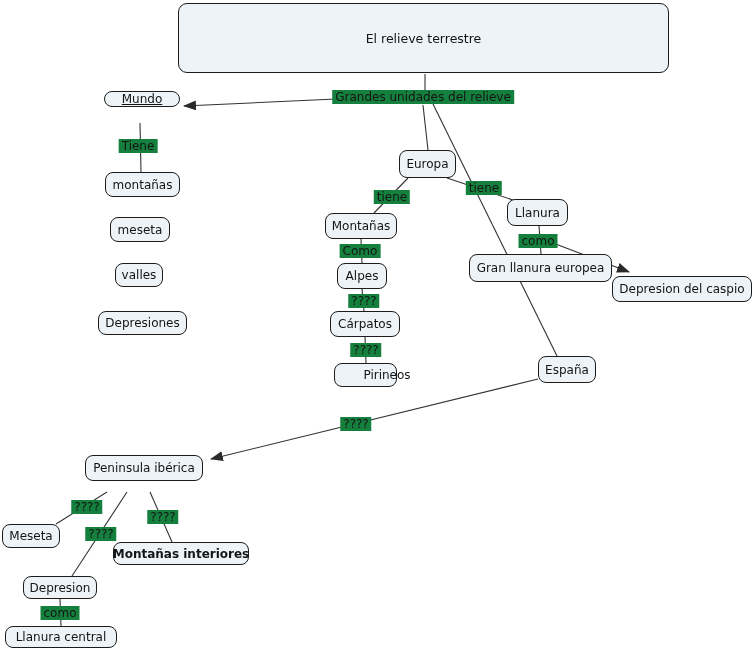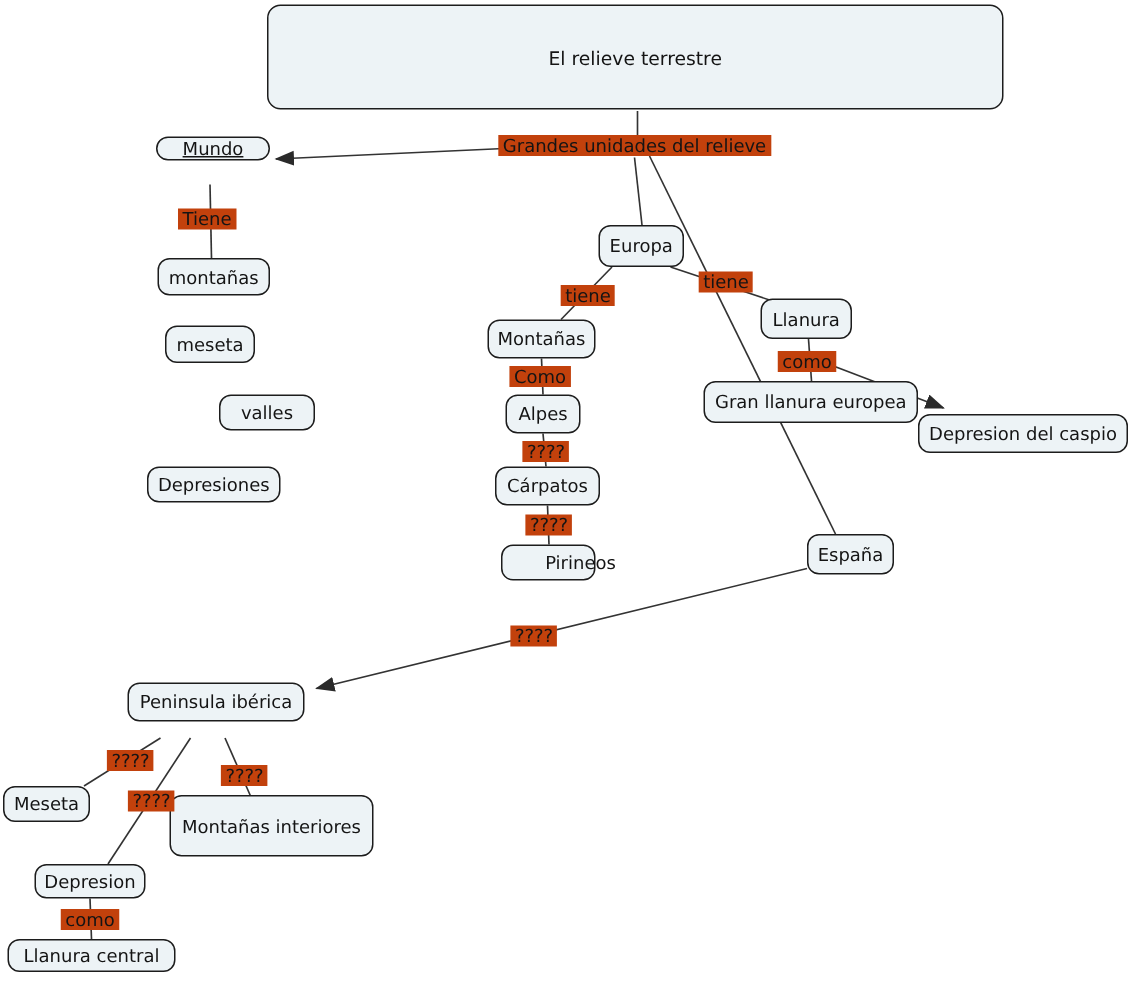--- a/index.html
+++ b/index.html
@@ -35,21 +35,21 @@
     white-space: nowrap;
   }
   .node.title-node {
     border-radius: 9px;
     font-size: 12.5px;
   }
   .label {
     position: absolute;
     z-index: 1;
     transform: translate(-50%, -50%);
-    background: #c2410c;
+    background: #15803d;
     padding: 0 3px;
     font-size: 12px;
     color: #141414;
     white-space: nowrap;
   }
 </style>
 </head>
 <body>
 
 <div class="canvas">
@@ -77,38 +77,38 @@
     <line x1="127" y1="492" x2="72" y2="576"></line>
     <line x1="150" y1="492" x2="172" y2="542"></line>
     <line x1="60" y1="599" x2="61" y2="626"></line>
   </svg>
 
   <div class="node title-node" style="left:178px; top:3px; width:491px; height:70px;">El relieve terrestre</div>
 
   <div class="node" style="left:104px; top:91px; width:76px; height:16px;text-decoration:underline;">Mundo</div>
   <div class="node" style="left:105px; top:172px; width:75px; height:25px;">montañas</div>
   <div class="node" style="left:110px; top:217px; width:60px; height:25px;">meseta</div>
-  <div class="node" style="left:115px; top:263px; width:64px; height:24px;margin-left:31px;">valles</div>
+  <div class="node" style="left:115px; top:263px; width:48px; height:24px;">valles</div>
   <div class="node" style="left:98px; top:311px; width:89px; height:24px;">Depresiones</div>
 
   <div class="node" style="left:399px; top:150px; width:57px; height:28px;">Europa</div>
   <div class="node" style="left:325px; top:213px; width:72px; height:26px;">Montañas</div>
   <div class="node" style="left:337px; top:263px; width:50px; height:26px;">Alpes</div>
   <div class="node" style="left:330px; top:311px; width:70px; height:26px;">Cárpatos</div>
   <div class="node" style="left:334px; top:363px; width:63px; height:24px;padding-left:43px;">Pirineos</div>
 
   <div class="node" style="left:507px; top:199px; width:61px; height:27px;">Llanura</div>
   <div class="node" style="left:469px; top:254px; width:143px; height:28px;">Gran llanura europea</div>
   <div class="node" style="left:612px; top:276px; width:140px; height:26px;">Depresion del caspio</div>
 
   <div class="node" style="left:538px; top:356px; width:58px; height:27px;">España</div>
   <div class="node" style="left:85px; top:455px; width:118px; height:26px;">Peninsula ibérica</div>
   <div class="node" style="left:2px; top:524px; width:58px; height:24px;">Meseta</div>
   <div class="node" style="left:23px; top:576px; width:74px; height:23px;">Depresion</div>
-  <div class="node" style="left:113px; top:530px; width:136px; height:41px;">Montañas interiores</div>
+  <div class="node" style="left:113px; top:542px; width:136px; height:23px;font-weight:bold;">Montañas interiores</div>
   <div class="node" style="left:5px; top:626px; width:112px; height:22px;">Llanura central</div>
 
   <span class="label" style="left:423px; top:97px;">Grandes unidades del relieve</span>
   <span class="label" style="left:138px; top:146px;">Tiene</span>
   <span class="label" style="left:392px; top:197px;">tiene</span>
   <span class="label" style="left:484px; top:188px;">tiene</span>
   <span class="label" style="left:360px; top:251px;">Como</span>
   <span class="label" style="left:364px; top:301px;">????</span>
   <span class="label" style="left:366px; top:350px;">????</span>
   <span class="label" style="left:538px; top:241px;">como</span>

